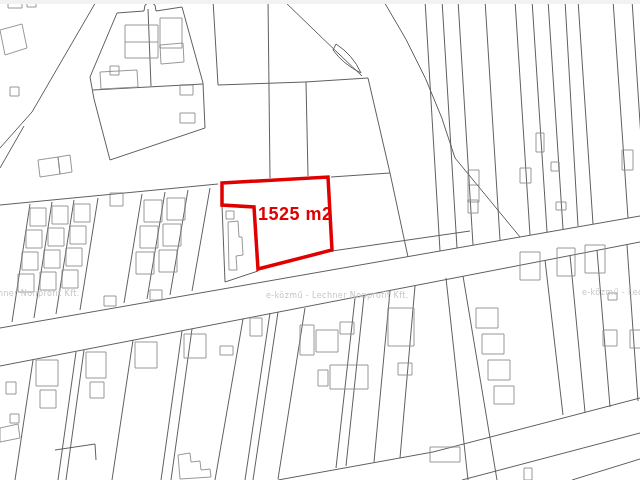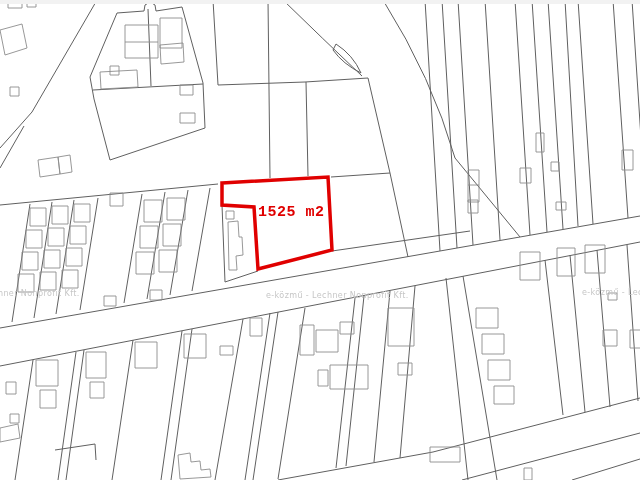--- a/index.html
+++ b/index.html
@@ -2,22 +2,22 @@
 <html><head>
 <meta charset="utf-8">
 <style>
   html,body{margin:0;padding:0;background:#ffffff;}
   #stage{position:relative;width:640px;height:480px;overflow:hidden;background:#ffffff;
          font-family:"Liberation Sans",sans-serif;}
   #map-top-band{position:absolute;left:0;top:0;width:640px;height:4px;}
   svg{position:absolute;left:0;top:0;}
   .watermark{position:absolute;white-space:nowrap;font-family:"DejaVu Sans",sans-serif;
              font-size:8px;letter-spacing:.4px;pointer-events:none;}
-  #area-label{position:absolute;font-family:Liberation Mono, monospace;font-weight:bold;
-              font-size:15px;letter-spacing:.5px;white-space:nowrap;pointer-events:none;}
+  #area-label{position:absolute;font-family:Liberation Sans, sans-serif;font-weight:bold;
+              font-size:18px;letter-spacing:.5px;white-space:nowrap;pointer-events:none;}
 </style>
 </head>
 <body>
 
 <div id="stage">
   <svg width="640" height="480" viewBox="0 0 640 480">
       <path d="M 97 0 L 32 112 L 0 148" stroke="#606060" stroke-width="1" fill="none"></path>
       <path d="M 24 126 L 0 168" stroke="#606060" stroke-width="1" fill="none"></path>
       <path d="M 0 205 L 218 184" stroke="#606060" stroke-width="1" fill="none"></path>
       <path d="M 0 328 L 640 216" stroke="#606060" stroke-width="1" fill="none"></path>

